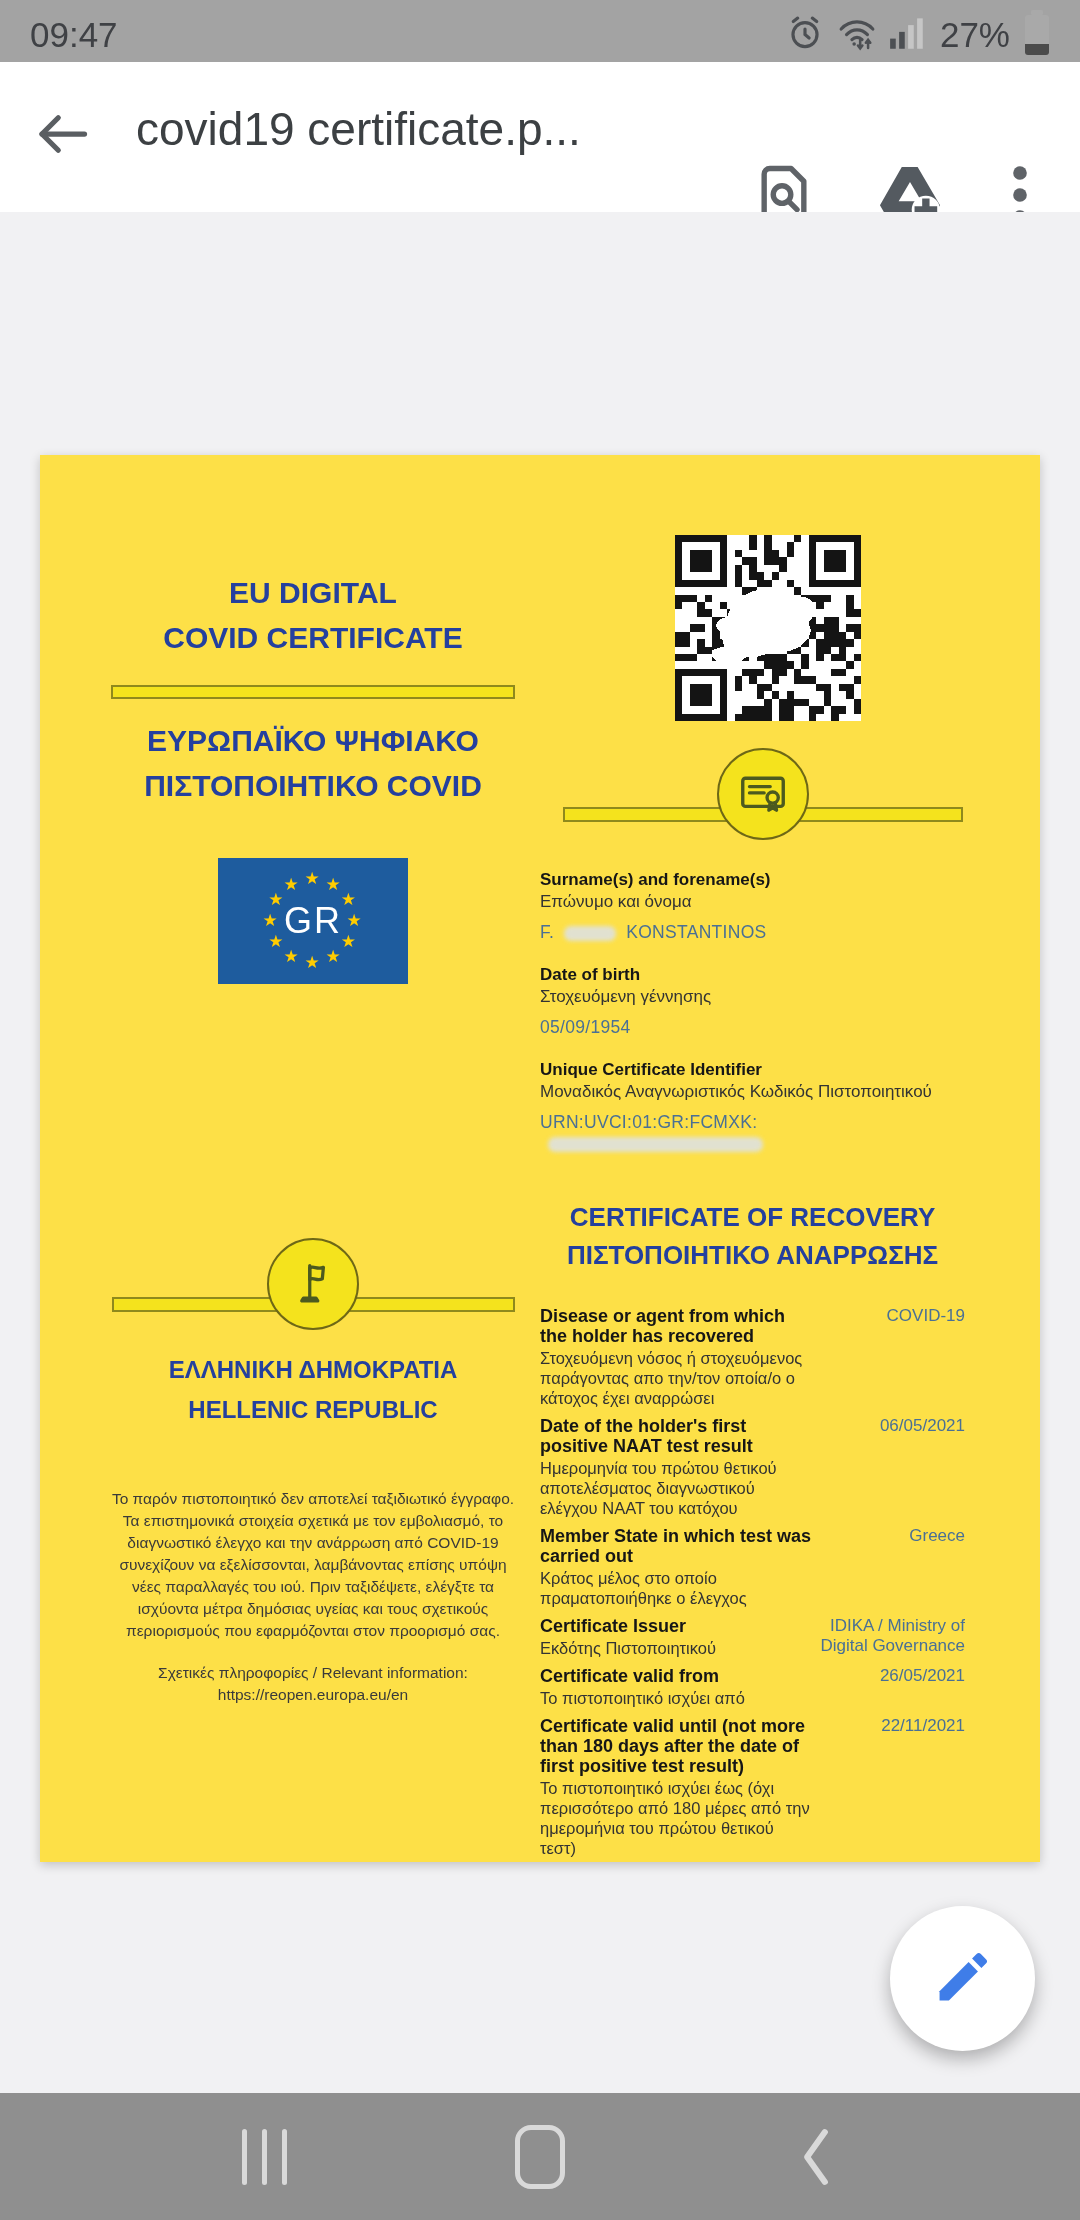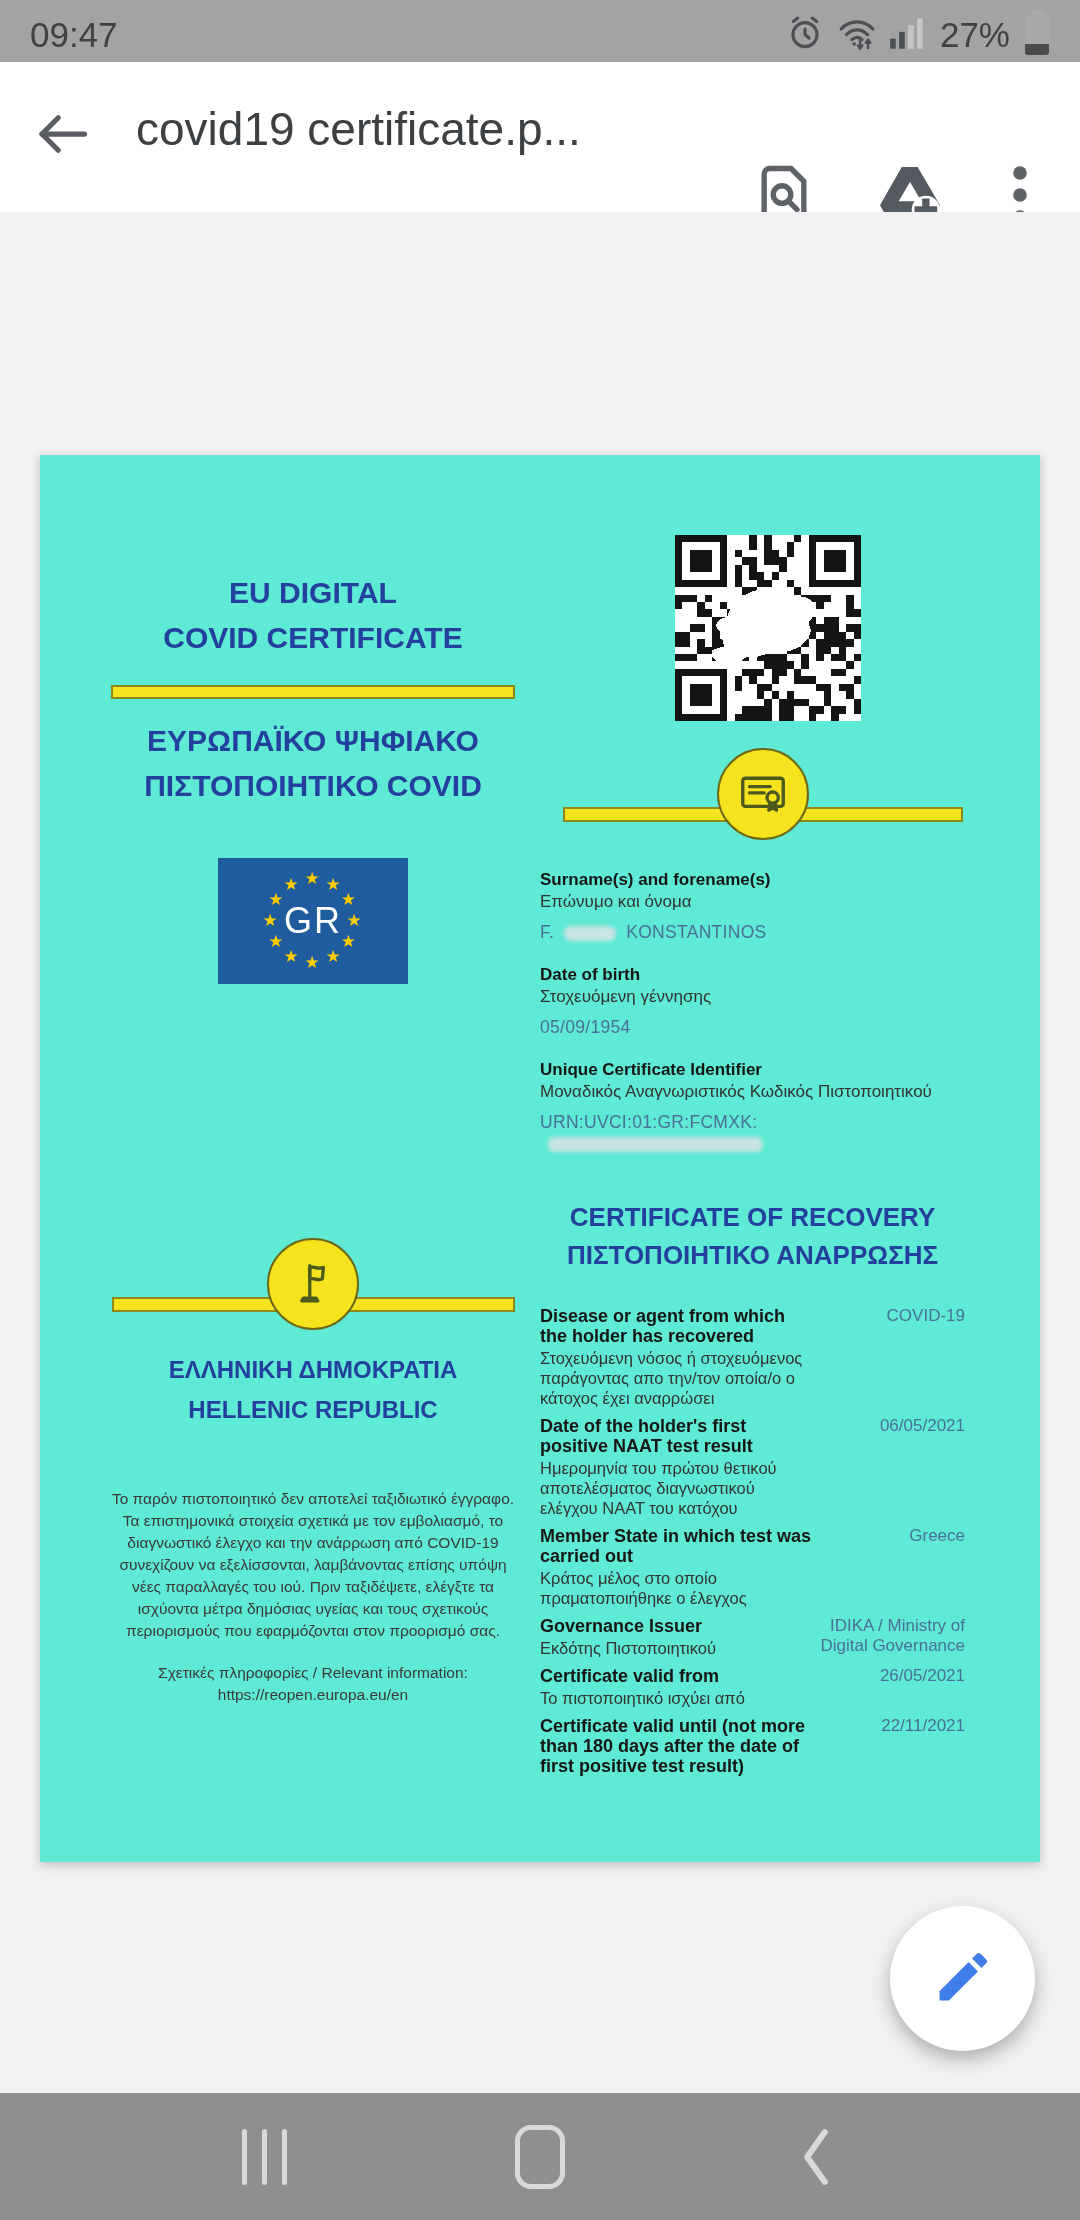--- a/index.html
+++ b/index.html
@@ -16,21 +16,21 @@
   .app-bar{position:absolute;left:0;top:62px;width:995px;height:150px;background:#fff;
     box-shadow:0 2px 0 #e9e9e9;}
   .back-btn{position:absolute;left:32px;top:42px;width:60px;height:60px;}
   .doc-title{position:absolute;left:136px;top:40px;font-size:46px;color:#3c4043;white-space:nowrap;}
   .ab-icon{position:absolute;top:98px;width:68px;height:68px;}
   .ab-find{left:750px;}
   .ab-drive{left:876px;}
   .ab-dots{left:998px;top:100px;width:44px;height:66px;}
   
   .content{position:absolute;left:0;top:212px;width:1080px;height:1881px;background:#f1f1f3;}
-  .page{position:absolute;left:40px;top:243px;width:1000px;height:1407px;background:#5eead4;
+  .page{position:absolute;left:40px;top:243px;width:1000px;height:1407px;background:#fde047;
     box-shadow:0 3px 10px rgba(0,0,0,.20);}
   .preline{white-space:pre-line;}
   
   .left-col{position:absolute;left:48px;top:115px;width:450px;text-align:center;}
   .title-en,.title-el{font-size:30px;font-weight:bold;color:#24409e;line-height:45px;margin:0;}
   .title-el{margin-top:19px;}
   .bar-yellow{width:404px;height:14px;margin:25px auto 0;background:#f4e31d;border:2px solid #8f891c;}
   .eu-flag{position:relative;width:190px;height:126px;margin:50px auto 0;background:#1e5c9e;
     display:flex;align-items:center;justify-content:center;}
   .flag-code{color:#fff;font-size:36px;letter-spacing:2px;}
@@ -469,35 +469,36 @@
           </div>
           <div class="row">
             <div class="row-labels">
               <div class="r-label">Member State in which test was carried out</div>
               <div class="r-el">Κράτος μέλος στο οποίο πραματοποιήθηκε ο έλεγχος</div>
             </div>
             <div class="row-value">Greece</div>
           </div>
           <div class="row">
             <div class="row-labels">
-              <div class="r-label">Governance Issuer</div>
+              <div class="r-label">Certificate Issuer</div>
               <div class="r-el">Εκδότης Πιστοποιητικού</div>
             </div>
             <div class="row-value" style="width:210px;">IDIKA / Ministry of Digital Governance</div>
           </div>
           <div class="row">
             <div class="row-labels">
               <div class="r-label">Certificate valid from</div>
               <div class="r-el">Το πιστοποιητικό ισχύει από</div>
             </div>
             <div class="row-value">26/05/2021</div>
           </div>
           <div class="row">
             <div class="row-labels">
               <div class="r-label">Certificate valid until (not more than 180 days after the date of first positive test result)</div>
+              <div class="r-el">Το πιστοποιητικό ισχύει έως (όχι περισσότερο από 180 μέρες από την ημερομήνια του πρώτου θετικού τεστ)</div>
             </div>
             <div class="row-value">22/11/2021</div>
           </div>
         </div>
       </div>
 
     </div>
   </div>
 
   <div class="fab">

